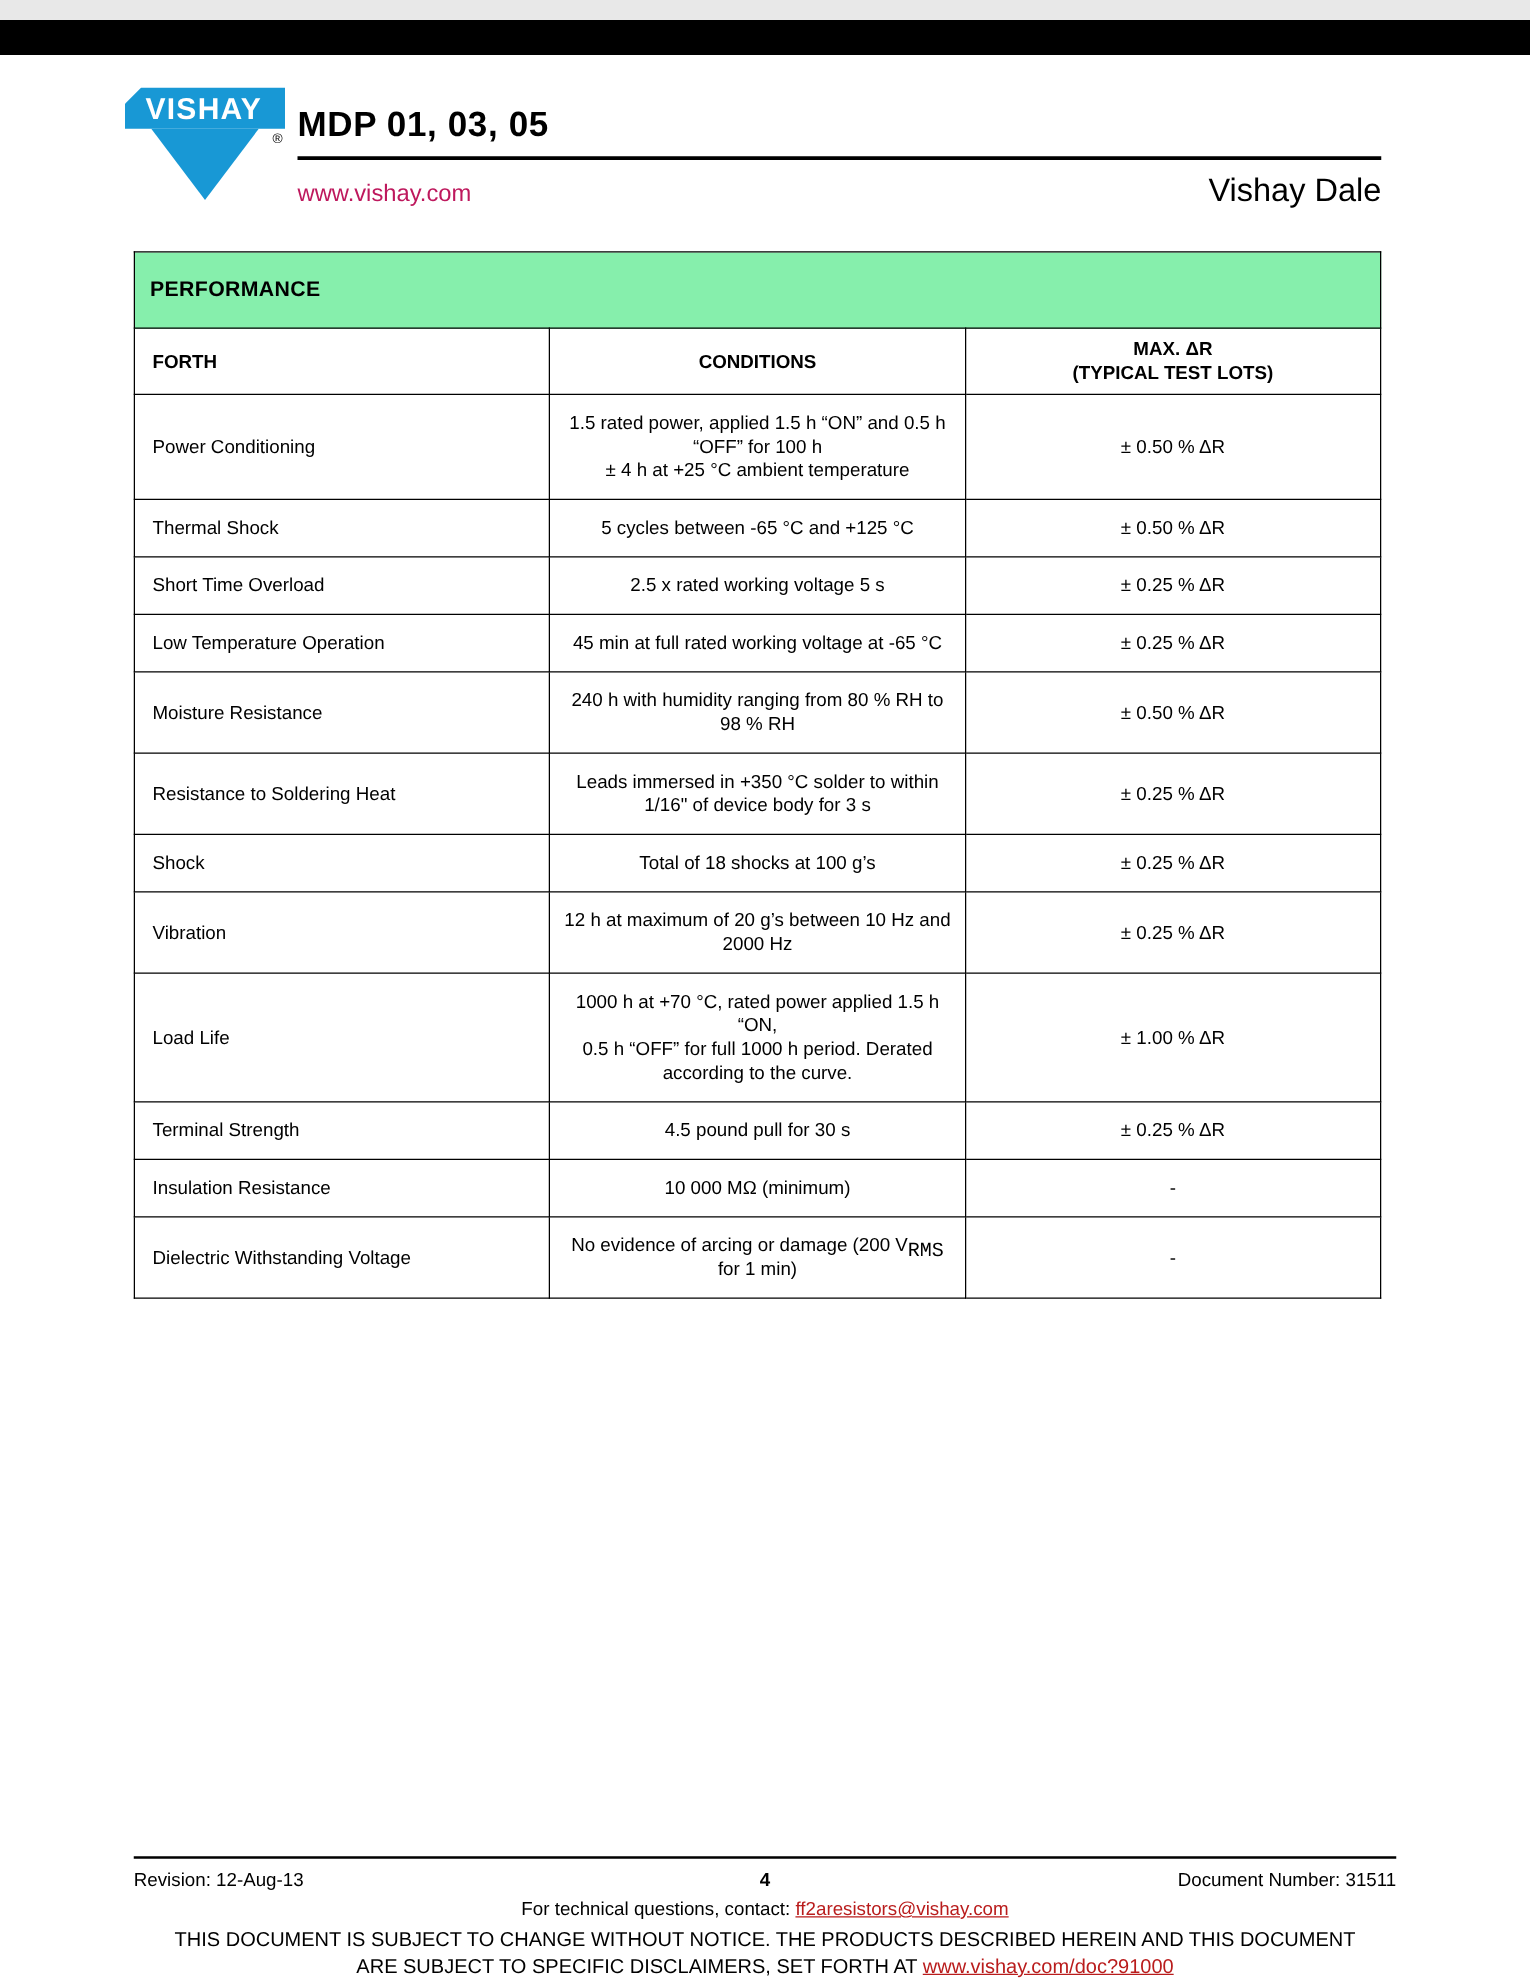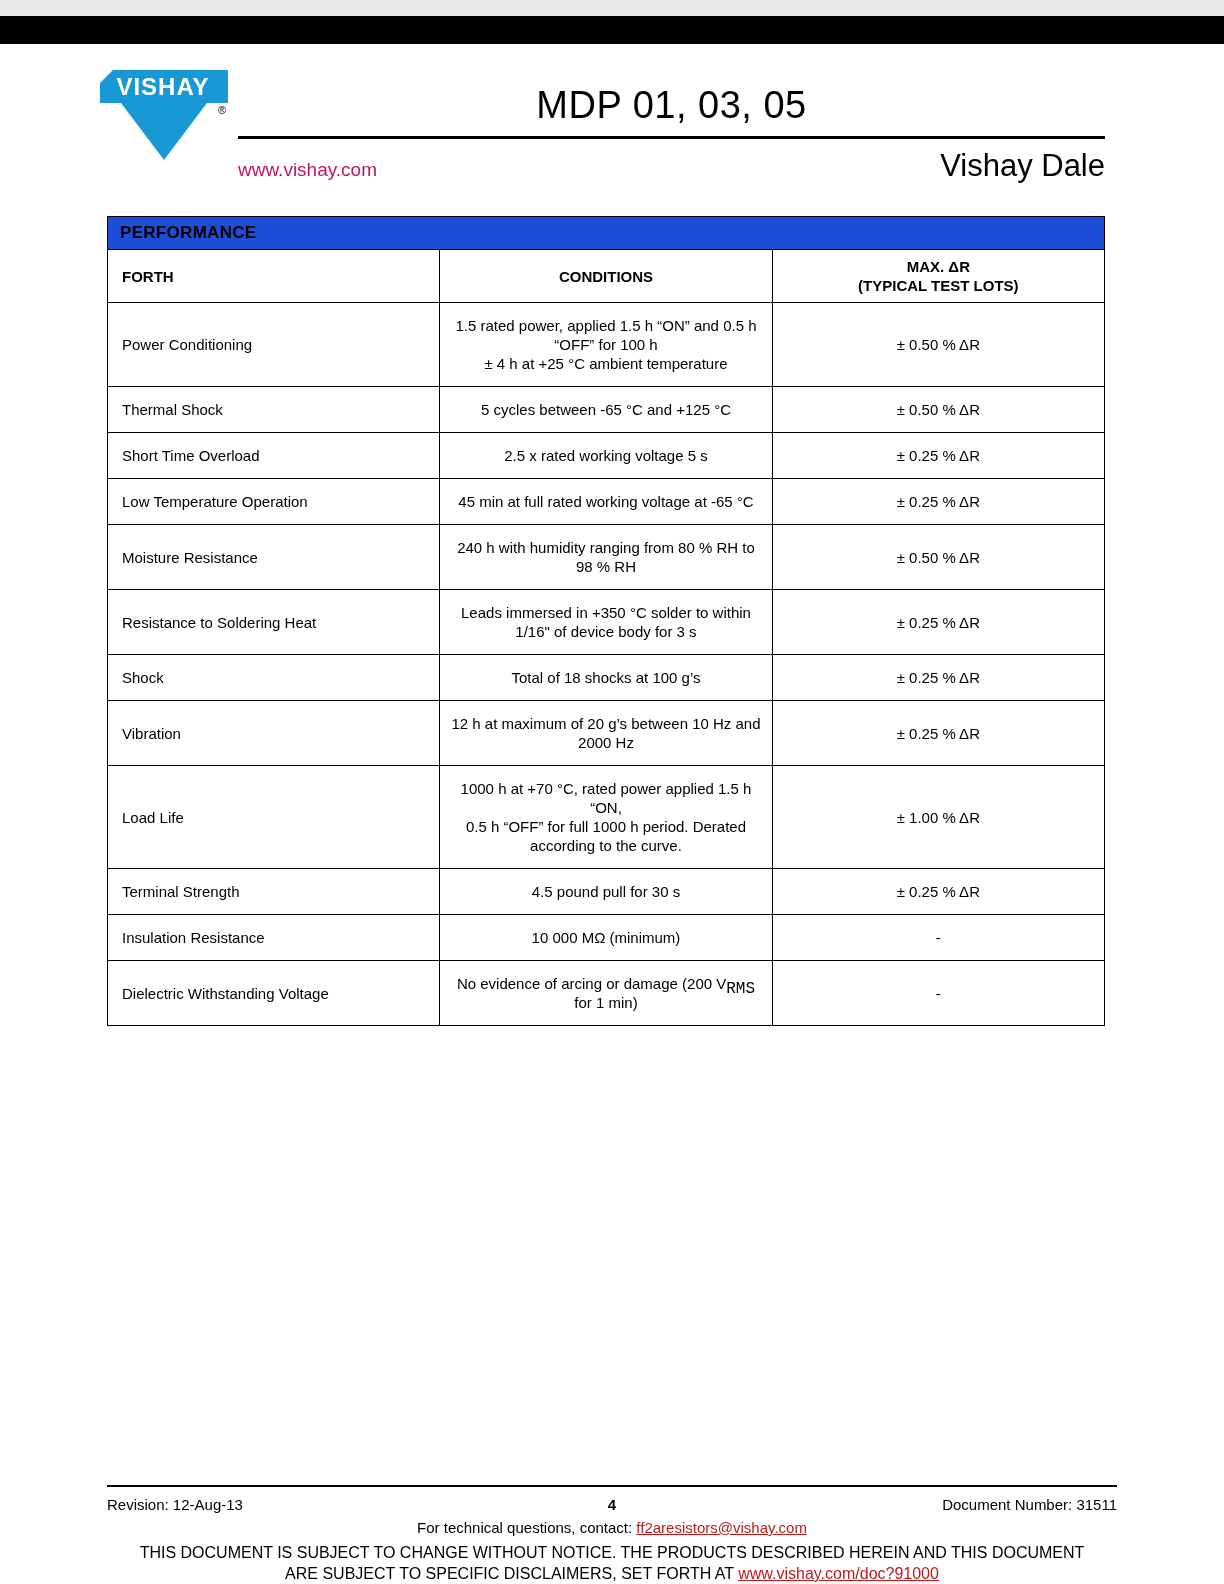--- a/index.html
+++ b/index.html
@@ -8,33 +8,33 @@
     width: 1224px; height: 1584px; position: relative;
     background: #fff; margin: 16px auto; overflow: hidden;
     font-family: "Liberation Sans", sans-serif; color: #000;
   }
   .topbar { height: 28px; background: #000; width: 100%; }
 
   
   .header { display: flex; margin: 26px 119px 0 100px; }
   .logo-block { flex: 0 0 128px; width: 128px; }
   .header-right { flex: 1; margin-left: 10px; }
-  .doc-title { font-size: 38px; font-weight: normal; text-align: center; letter-spacing: 0.5px; margin-top: 14px; }
+  .doc-title { font-size: 28px; font-weight: bold; text-align: left; letter-spacing: 0.5px; margin-top: 14px; }
   .title-rule { border-bottom: 3px solid #000; margin-top: 9px; }
   .header-sub { display: flex; justify-content: space-between; align-items: baseline; margin-top: 9px; }
   .website { color: #be185d; font-size: 19px; text-decoration: none; cursor: pointer; }
-  .brand-sub { font-size: 31px; }
+  .brand-sub { font-size: 26px; }
 
   
   .perf-wrap { margin: 32px 0 0 107px; width: 998px; }
   table.perf-table { border-collapse: collapse; width: 100%; font-size: 15px; table-layout: fixed; }
   .perf-table th, .perf-table td { border: 1px solid #000; }
   .section-bar {
-    background: #1d4ed8; font-weight: bold; font-size: 17px;
-    padding: 6px 12px; letter-spacing: 0.3px; text-align: left;
+    background: #86efac; font-weight: bold; font-size: 17px;
+    padding: 20px 12px; letter-spacing: 0.3px; text-align: left;
   }
   .col-head th { font-weight: bold; padding: 7px 10px; font-size: 15px; line-height: 19px; }
   th.c-test { text-align: left; padding-left: 14px; width: 252px; }
   th.c-cond { text-align: center; width: 545px; }
   th.c-max  { text-align: center; width: 201px; }
   tbody td { padding: 13px 10px; line-height: 19px; }
   td.t { text-align: left; padding-left: 14px; }
   td.c { text-align: center; white-space: pre-line; }
   td.m { text-align: center; }
   sub { font-size: 16px; line-height: 0; font-family: Liberation Mono, monospace; }

